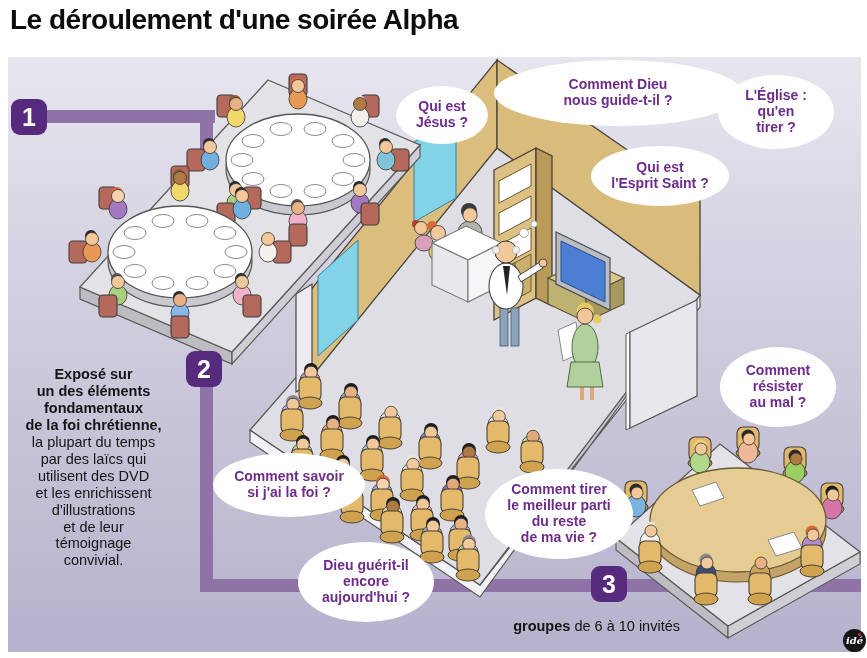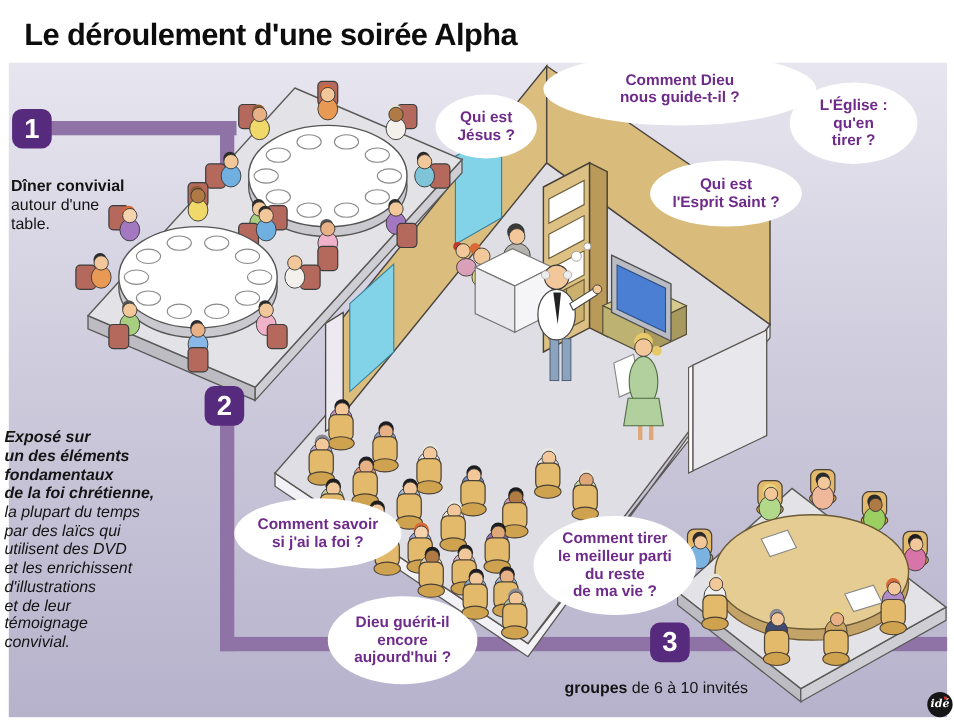--- a/index.html
+++ b/index.html
@@ -1,31 +1,31 @@
 <!DOCTYPE html>
 <html style="--accent: #562a7d; --line: #8f73a6; --bubble-text: #6e2b8a; --panel-top: #e7e6ef; --panel-bottom: #b6b2cc;"><head>
 <meta charset="utf-8">
 <style>
   html,body{margin:0;padding:0;background:#fff;}
   #stage{position:relative;width:867px;height:658px;overflow:hidden;background:#fff;
          font-family:"Liberation Sans","DejaVu Sans",sans-serif;}
   .panel-bg{position:absolute;left:8px;top:57px;width:853px;height:595px;
             background:linear-gradient(180deg,var(--panel-top) 0%,#cfccdd 45%,var(--panel-bottom) 100%);}
   svg.illu{position:absolute;left:0;top:0;z-index:1;}
-  h1.title{position:absolute;left:10px;top:4px;margin:12px;z-index:5;color:#0d0d0d;
+  h1.title{position:absolute;left:10px;top:4px;margin:0;z-index:5;color:#0d0d0d;
            font-size:28px;font-weight:bold;letter-spacing:-0.5px;}
   .stepbox{position:absolute;z-index:4;width:36px;height:36px;border-radius:9px;
            background:var(--accent);color:#fff;font-weight:bold;font-size:25px;
            display:flex;align-items:center;justify-content:center;}
   .steptext{position:absolute;z-index:4;color:#141414;font-size:14.5px;line-height:1.17;
             white-space:pre-line;}
   .steptext b{font-weight:bold;}
   .blk{display:block;white-space:pre-line;}
   .s1{left:10px;top:145px;width:140px;text-align:left;}
-  .s2{left:4px;top:373px;width:179px;text-align:left;font-style:italic;}
+  .s2{left:4px;top:349px;width:179px;text-align:center;}
   .s3{left:468px;top:601px;width:212px;text-align:right;}
   .bubble{position:absolute;z-index:3;background:#fff;border-radius:50%;
           display:flex;align-items:center;justify-content:center;text-align:center;
           color:var(--bubble-text);font-weight:bold;font-size:14px;line-height:1.14;
           white-space:pre-line;}
   .logo{position:absolute;z-index:5;left:843px;top:629px;width:23px;height:23px;border-radius:50%;
         background:#161616;color:#fff;display:flex;align-items:center;justify-content:center;
         font-family:"DejaVu Serif",serif;font-style:italic;font-weight:bold;font-size:10px;}
   .logo::after{content:"";position:absolute;width:3px;height:3px;border-radius:50%;
         background:#d03030;top:4px;right:5px;}
@@ -365,51 +365,50 @@
       </g>
     </g>
   </svg>
 
   <h1 class="title">Le déroulement d'une soirée Alpha</h1>
 
   <div class="stepbox" style="left:11px;top:99px">1</div>
   <div class="stepbox" style="left:186px;top:351px">2</div>
   <div class="stepbox" style="left:591px;top:566px">3</div>
 
-  <div class="steptext s1">
-    <b class="blk">Dîner convivial</b><span>autour d'une
-table.</span>
-  </div>
   <div class="steptext s2">
     <b class="blk">Exposé sur
 un des éléments
 fondamentaux
 de la foi chrétienne,</b><span>la plupart du temps
 par des laïcs qui
 utilisent des DVD
 et les enrichissent
 d'illustrations
 et de leur
 témoignage
 convivial.</span>
   </div>
   <div class="steptext s3">
     <div><b>groupes</b><span> de 6 à 10 invités</span></div>
     
   </div>
 
   <div class="bubble" style="left:396px;top:86px;width:92px;height:58px">Qui est
 Jésus ?</div>
-  <div class="bubble" style="left:494px;top:48px;width:248px;height:66px">Comment Dieu
+  <div class="bubble" style="left:494px;top:60px;width:248px;height:66px">Comment Dieu
 nous guide-t-il ?</div>
   <div class="bubble" style="left:718px;top:75px;width:116px;height:74px">L'Église :
 qu'en
 tirer ?</div>
   <div class="bubble" style="left:591px;top:146px;width:138px;height:60px">Qui est
 l'Esprit Saint ?</div>
+  <div class="bubble" style="left:720px;top:347px;width:116px;height:80px">Comment
+résister
+au mal ?</div>
   <div class="bubble" style="left:213px;top:453px;width:152px;height:64px">Comment savoir
 si j'ai la foi ?</div>
   <div class="bubble" style="left:298px;top:542px;width:136px;height:80px">Dieu guérit-il
 encore
 aujourd'hui ?</div>
   <div class="bubble" style="left:485px;top:469px;width:148px;height:90px">Comment tirer
 le meilleur parti
 du reste
 de ma vie ?</div>
 

